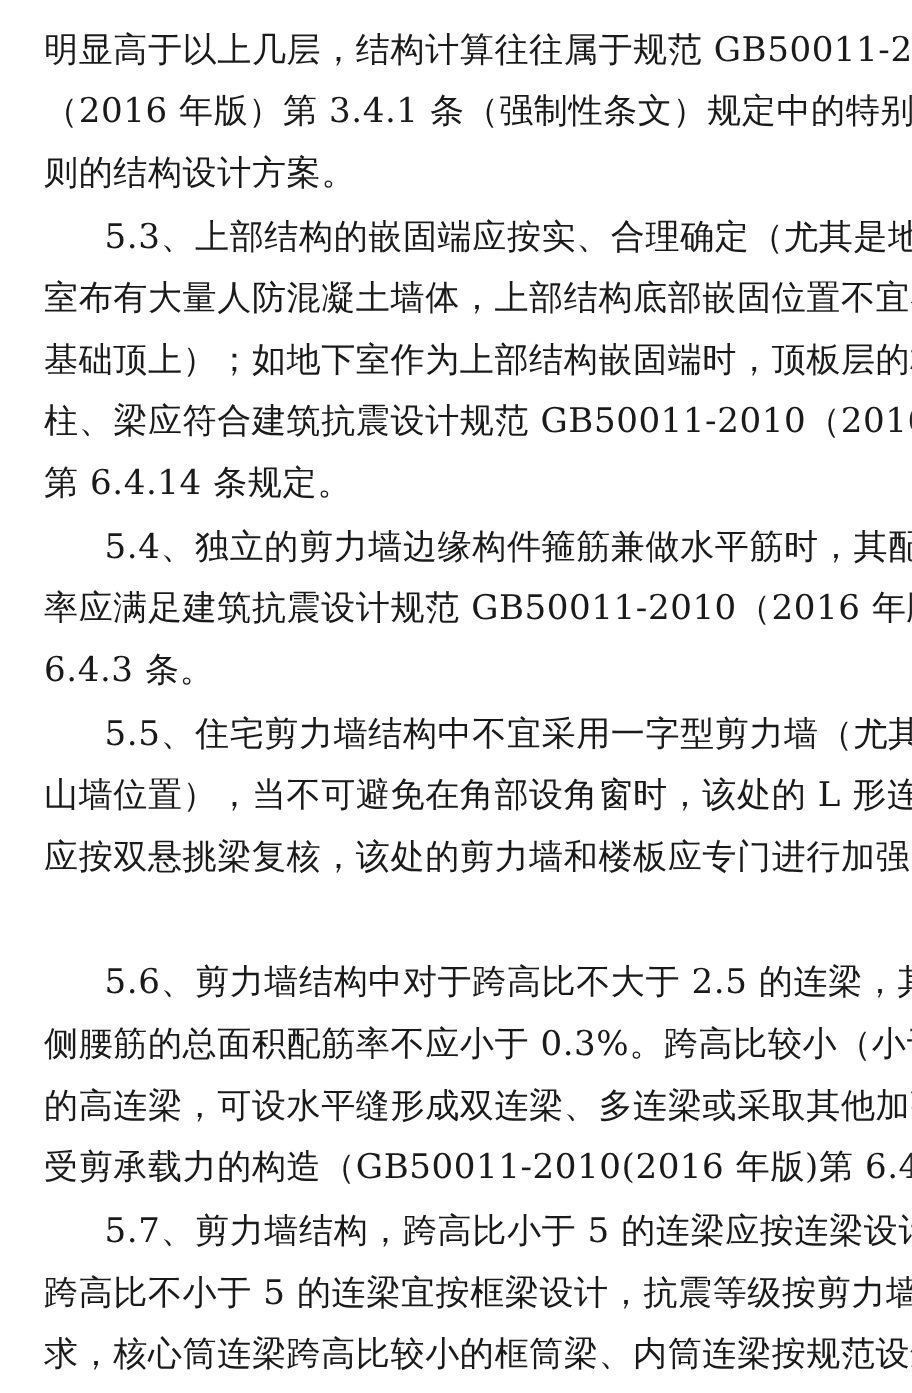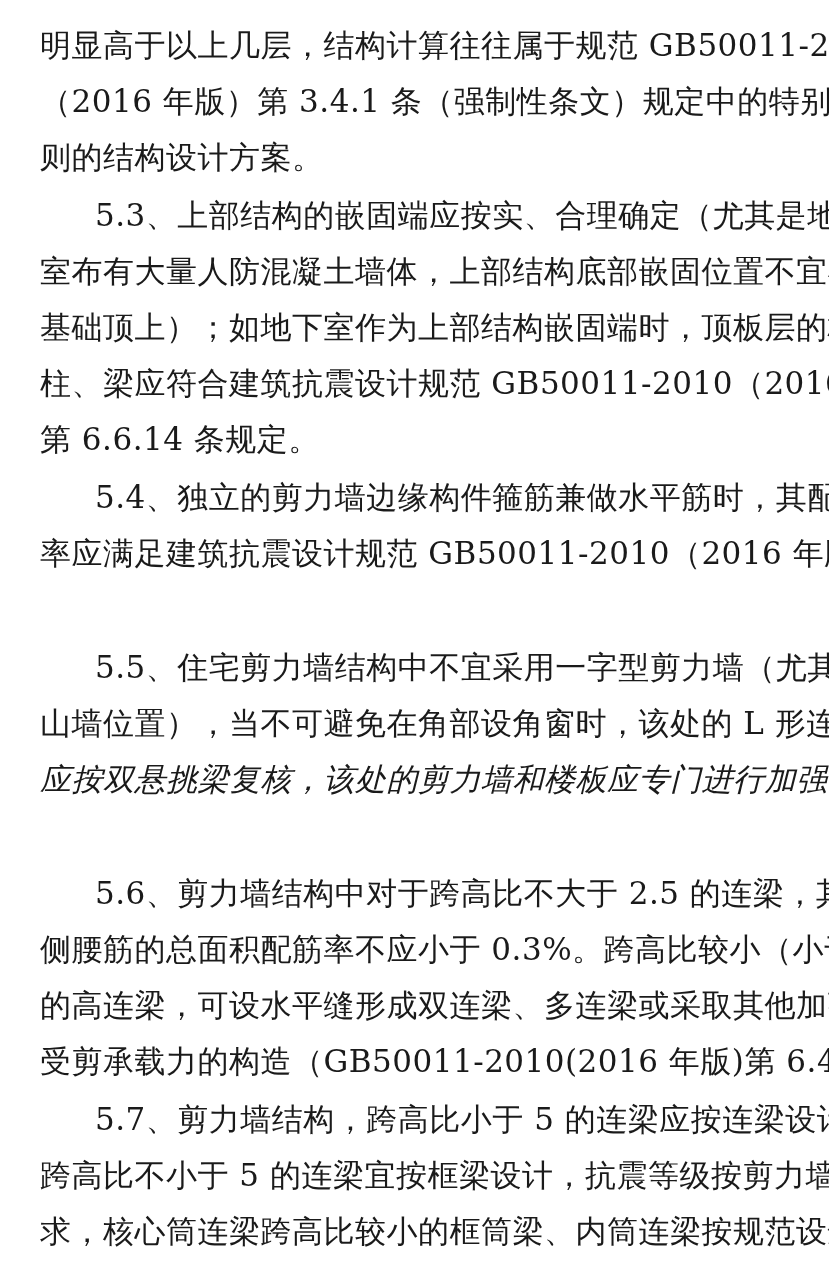--- a/index.html
+++ b/index.html
@@ -27,26 +27,27 @@
 <body>
 
 <div class="page">
   <div class="line" style="top: 25px;">明显高于以上几层，结构计算往往属于规范 GB50011-2010</div>
   <div class="line" style="top: 81px;">（2016 年版）第 3.4.1 条（强制性条文）规定中的特别不规</div>
   <div class="line short" style="top: 137px;">则的结构设计方案。</div>
   <div class="line indent" style="top: 195px;">5.3、上部结构的嵌固端应按实、合理确定（尤其是地下</div>
   <div class="line" style="top: 251px;">室布有大量人防混凝土墙体，上部结构底部嵌固位置不宜在</div>
   <div class="line" style="top: 307px;">基础顶上）；如地下室作为上部结构嵌固端时，顶板层的板、</div>
   <div class="line" style="top: 363px;">柱、梁应符合建筑抗震设计规范 GB50011-2010（2016 年版）</div>
-  <div class="line short" style="top: 419px;">第 6.6.14 条规定。</div>
+  <div class="line short" style="top: 419px;">第 6.4.14 条规定。</div>
   <div class="line indent" style="top: 477px;">5.4、独立的剪力墙边缘构件箍筋兼做水平筋时，其配筋</div>
   <div class="line" style="top: 533px;">率应满足建筑抗震设计规范 GB50011-2010（2016 年版）第</div>
+  <div class="line short" style="top: 589px;">6.4.3 条。</div>
   <div class="line indent" style="top: 647px;">5.5、住宅剪力墙结构中不宜采用一字型剪力墙（尤其在</div>
   <div class="line" style="top: 703px;">山墙位置），当不可避免在角部设角窗时，该处的 L 形连梁</div>
-  <div class="line" style="top: 759px; font-style: italic;">应按双悬挑梁复核，该处的剪力墙和楼板应专门进行加强</div>
+  <div class="line" style="top: 759px;">应按双悬挑梁复核，该处的剪力墙和楼板应专门进行加强</div>
   <div class="line indent" style="top: 873px;">5.6、剪力墙结构中对于跨高比不大于 2.5 的连梁，其两</div>
   <div class="line" style="top: 929px;">侧腰筋的总面积配筋率不应小于 0.3%。跨高比较小（小于 1）</div>
   <div class="line" style="top: 985px;">的高连梁，可设水平缝形成双连梁、多连梁或采取其他加强</div>
   <div class="line" style="top: 1041px;">受剪承载力的构造（GB50011-2010(2016 年版)第 6.4.7 条）。</div>
   <div class="line indent" style="top: 1099px;">5.7、剪力墙结构，跨高比小于 5 的连梁应按连梁设计，</div>
   <div class="line" style="top: 1155px;">跨高比不小于 5 的连梁宜按框梁设计，抗震等级按剪力墙要</div>
   <div class="line" style="top: 1211px;">求，核心筒连梁跨高比较小的框筒梁、内筒连梁按规范设斜</div>
 </div>
 
 </body></html>

